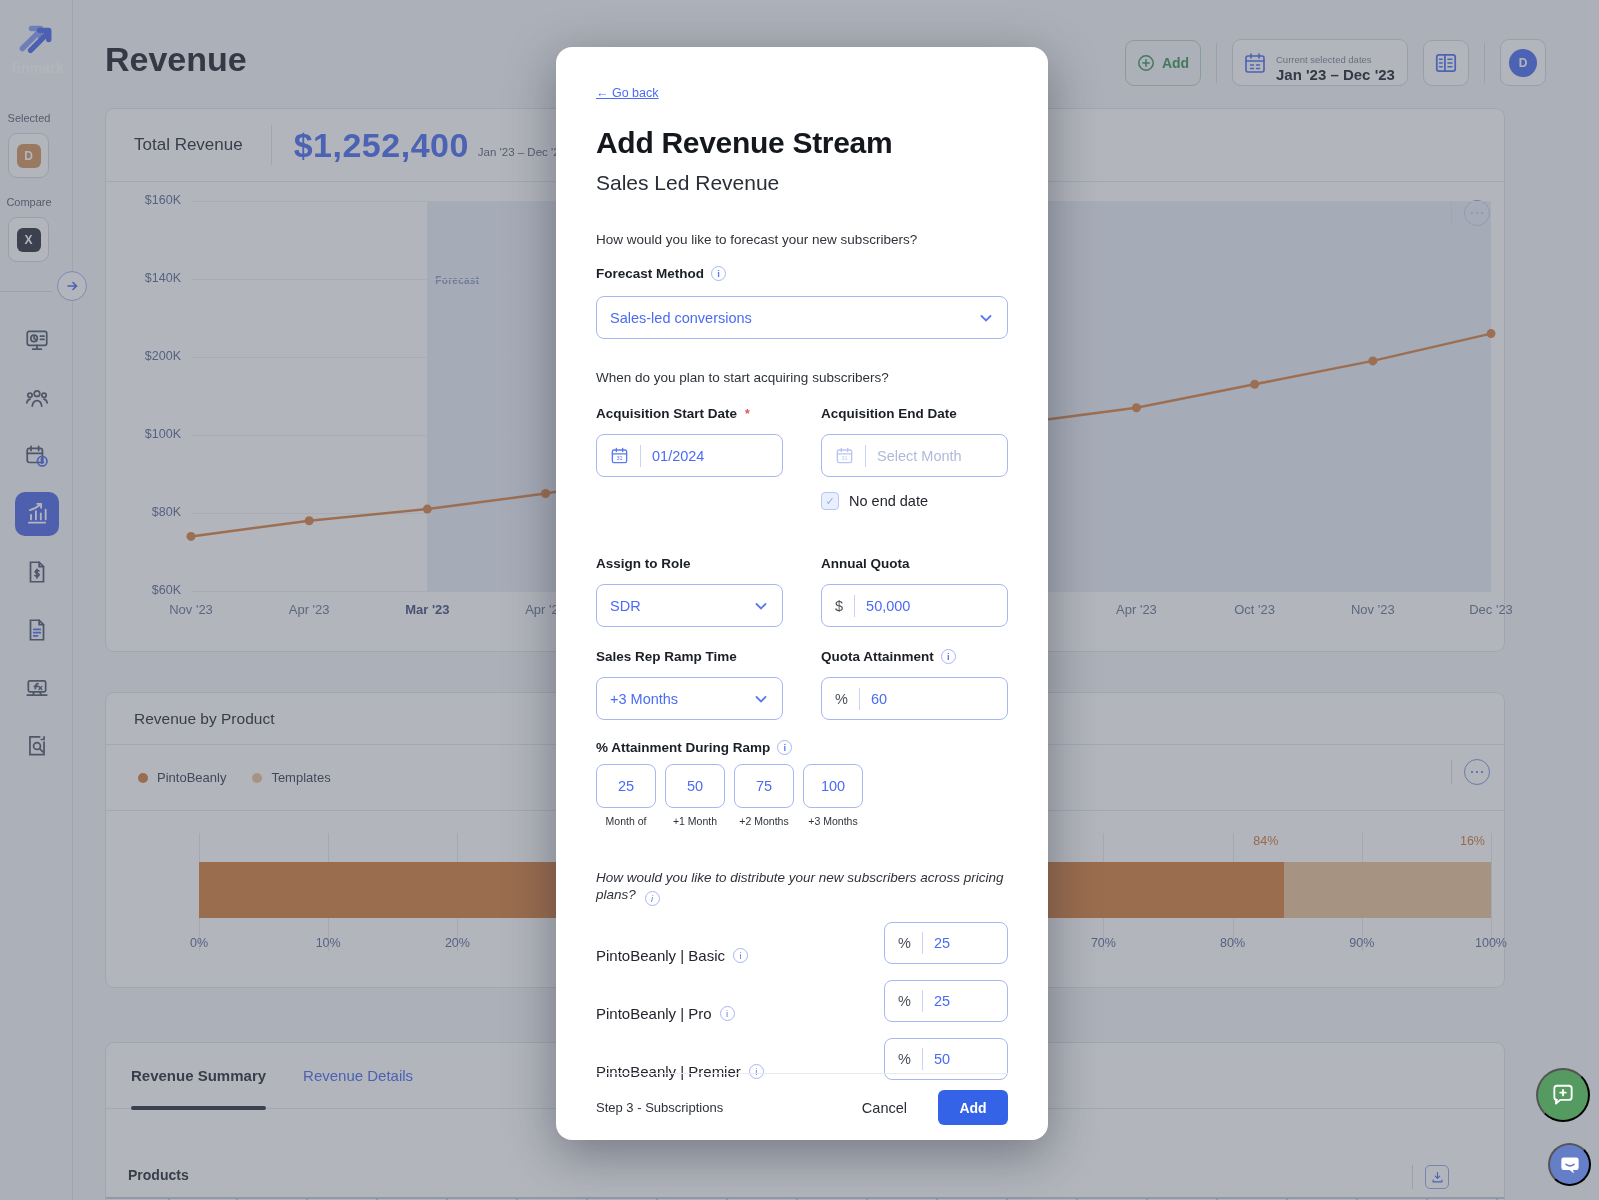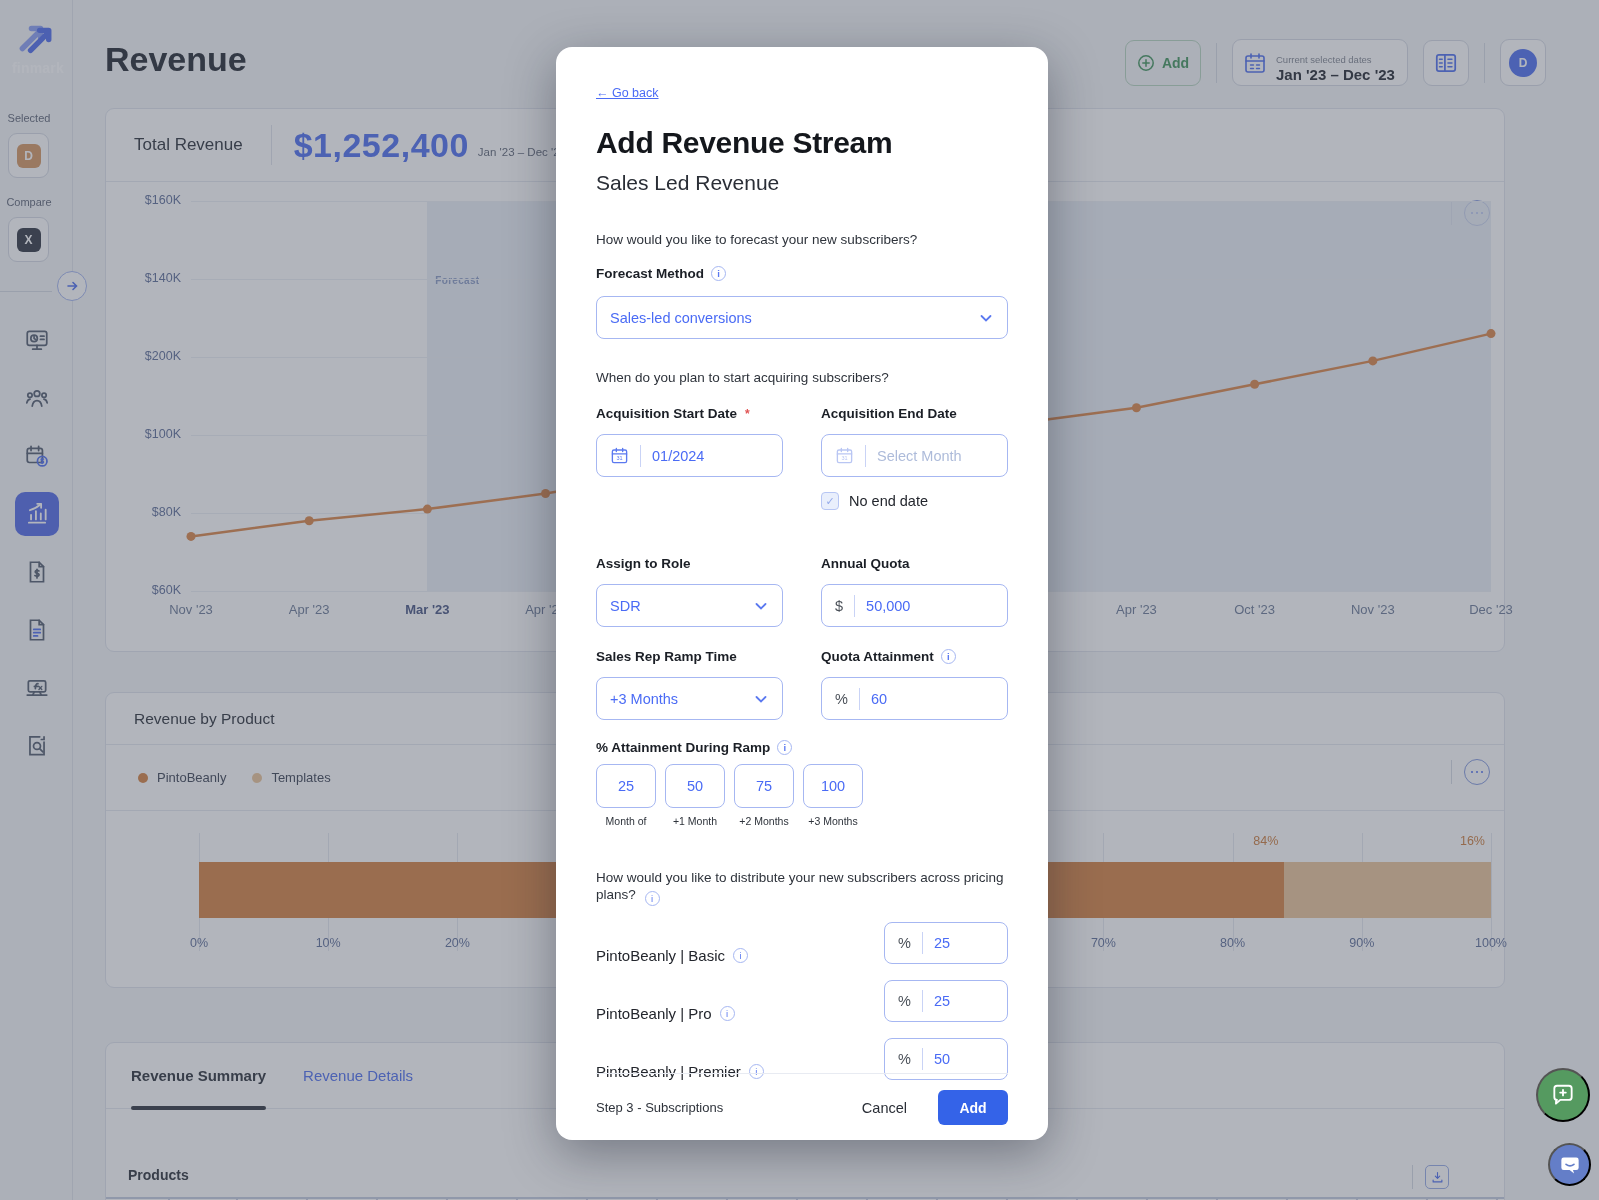--- a/index.html
+++ b/index.html
@@ -530,21 +530,21 @@
       <div class="ramp-cell">
         <div class="ramp-box">75</div>
         <div class="ramp-sub">+2 Months</div>
       </div>
       <div class="ramp-cell">
         <div class="ramp-box">100</div>
         <div class="ramp-sub">+3 Months</div>
       </div>
     </div>
 
-    <div class="m-q" style="margin-top:42px; width:400px; display:inline;">
+    <div class="m-q" style="margin-top:42px; width:400px; display:inline;font-style:italic;">
       <div style="margin-top:42px; line-height:17px;">
         <span class="m-q" style="margin:0;">How would you like to distribute your new subscribers across pricing plans?</span>
         <span class="info-i" style="vertical-align:-3px; margin-left:5px;">i</span>
       </div>
     </div>
 
     <div class="plan-row">
       <span class="plan-name">
         <span>PintoBeanly | Basic</span>
         <span class="info-i">i</span>

